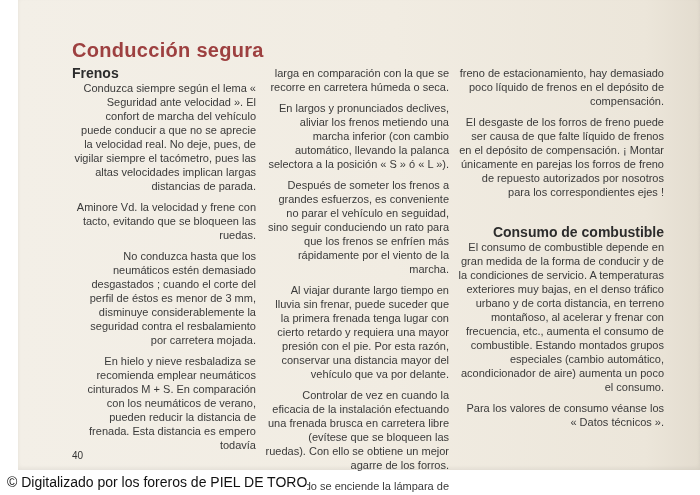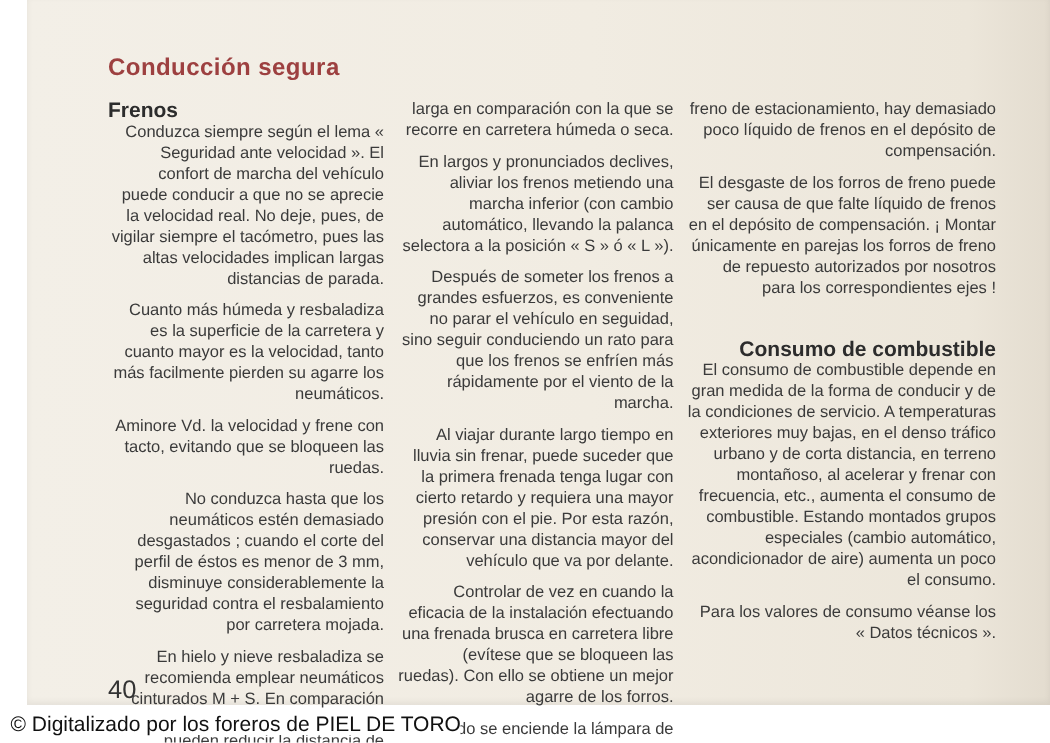--- a/index.html
+++ b/index.html
@@ -8,58 +8,57 @@
     background:#ffffff;
     font-family:"Liberation Sans","DejaVu Sans",sans-serif;
   }
   .paper{
     position:absolute;left:18px;top:0;width:682px;height:470px;
     background:linear-gradient(90deg,#f3efe7 0%,#f1ece2 55%,#ece6da 92%,#e3dccf 100%);
     box-shadow:inset 0 -2px 4px rgba(0,0,0,0.06);
   }
   .page-title{
     position:absolute;left:54px;top:26px;
-    font-size:16px;font-weight:bold;letter-spacing:.3px;
+    font-size:20px;font-weight:bold;letter-spacing:.3px;
     color:#9d4040;
   }
   .columns{
     position:absolute;left:54px;top:66px;width:612px;
     display:flex;
   }
   .col{font-size:11px;line-height:14px;color:#3a3a3a;}
   .col1{width:184px;margin-right:9px;}
   .col2{width:184px;margin-right:9px;}
   .col3{width:206px;}
   .col p{margin:0 0 7px 0;text-align:right;}
   .sec-heading{
     font-size:14px;font-weight:bold;color:#2c2c2c;margin:0 0 1px 0;
   }
   .sec-heading.spaced{margin-top:26px;text-align:right;}
   .page-number{
     position:absolute;left:54px;top:450px;
-    font-size:17px;color:#333;
+    font-size:10px;color:#333;
   }
   .watermark{
     position:absolute;left:7px;top:474px;
     font-size:14px;color:#111;background:#fff;
   }
 </style>
 </head>
 <body>
 
 <div class="paper">
 
   <h1 class="page-title">Conducción segura</h1>
 
   <div class="columns">
 
     <div class="col col1">
       <h2 class="sec-heading">Frenos</h2>
       <p>Conduzca siempre según el lema « Seguridad ante velocidad ». El confort de marcha del vehículo puede conducir a que no se aprecie la velocidad real. No deje, pues, de vigilar siempre el tacómetro, pues las altas velocidades implican largas distancias de parada.</p>
-      <p>Cuanto más húmeda y resbaladiza es la superficie de la carretera y cuanto mayor es la velocidad, tanto más facilmente pierden su agarre los neumáticos.</p>
       <p>Aminore Vd. la velocidad y frene con tacto, evitando que se bloqueen las ruedas.</p>
       <p>No conduzca hasta que los neumáticos estén demasiado desgastados ; cuando el corte del perfil de éstos es menor de 3 mm, disminuye considerablemente la seguridad contra el resbalamiento por carretera mojada.</p>
       <p>En hielo y nieve resbaladiza se recomienda emplear neumáticos cinturados M + S. En comparación con los neumáticos de verano, pueden reducir la distancia de frenada. Esta distancia es empero todavía</p>
     </div>
 
     <div class="col col2">
       <p>larga en comparación con la que se recorre en carretera húmeda o seca.</p>
       <p>En largos y pronunciados declives, aliviar los frenos metiendo una marcha inferior (con cambio automático, llevando la palanca selectora a la posición « S » ó « L »).</p>
       <p>Después de someter los frenos a grandes esfuerzos, es conveniente no parar el vehículo en seguidad, sino seguir conduciendo un rato para que los frenos se enfríen más rápidamente por el viento de la marcha.</p>
       <p>Al viajar durante largo tiempo en lluvia sin frenar, puede suceder que la primera frenada tenga lugar con cierto retardo y requiera una mayor presión con el pie. Por esta razón, conservar una distancia mayor del vehículo que va por delante.</p>

